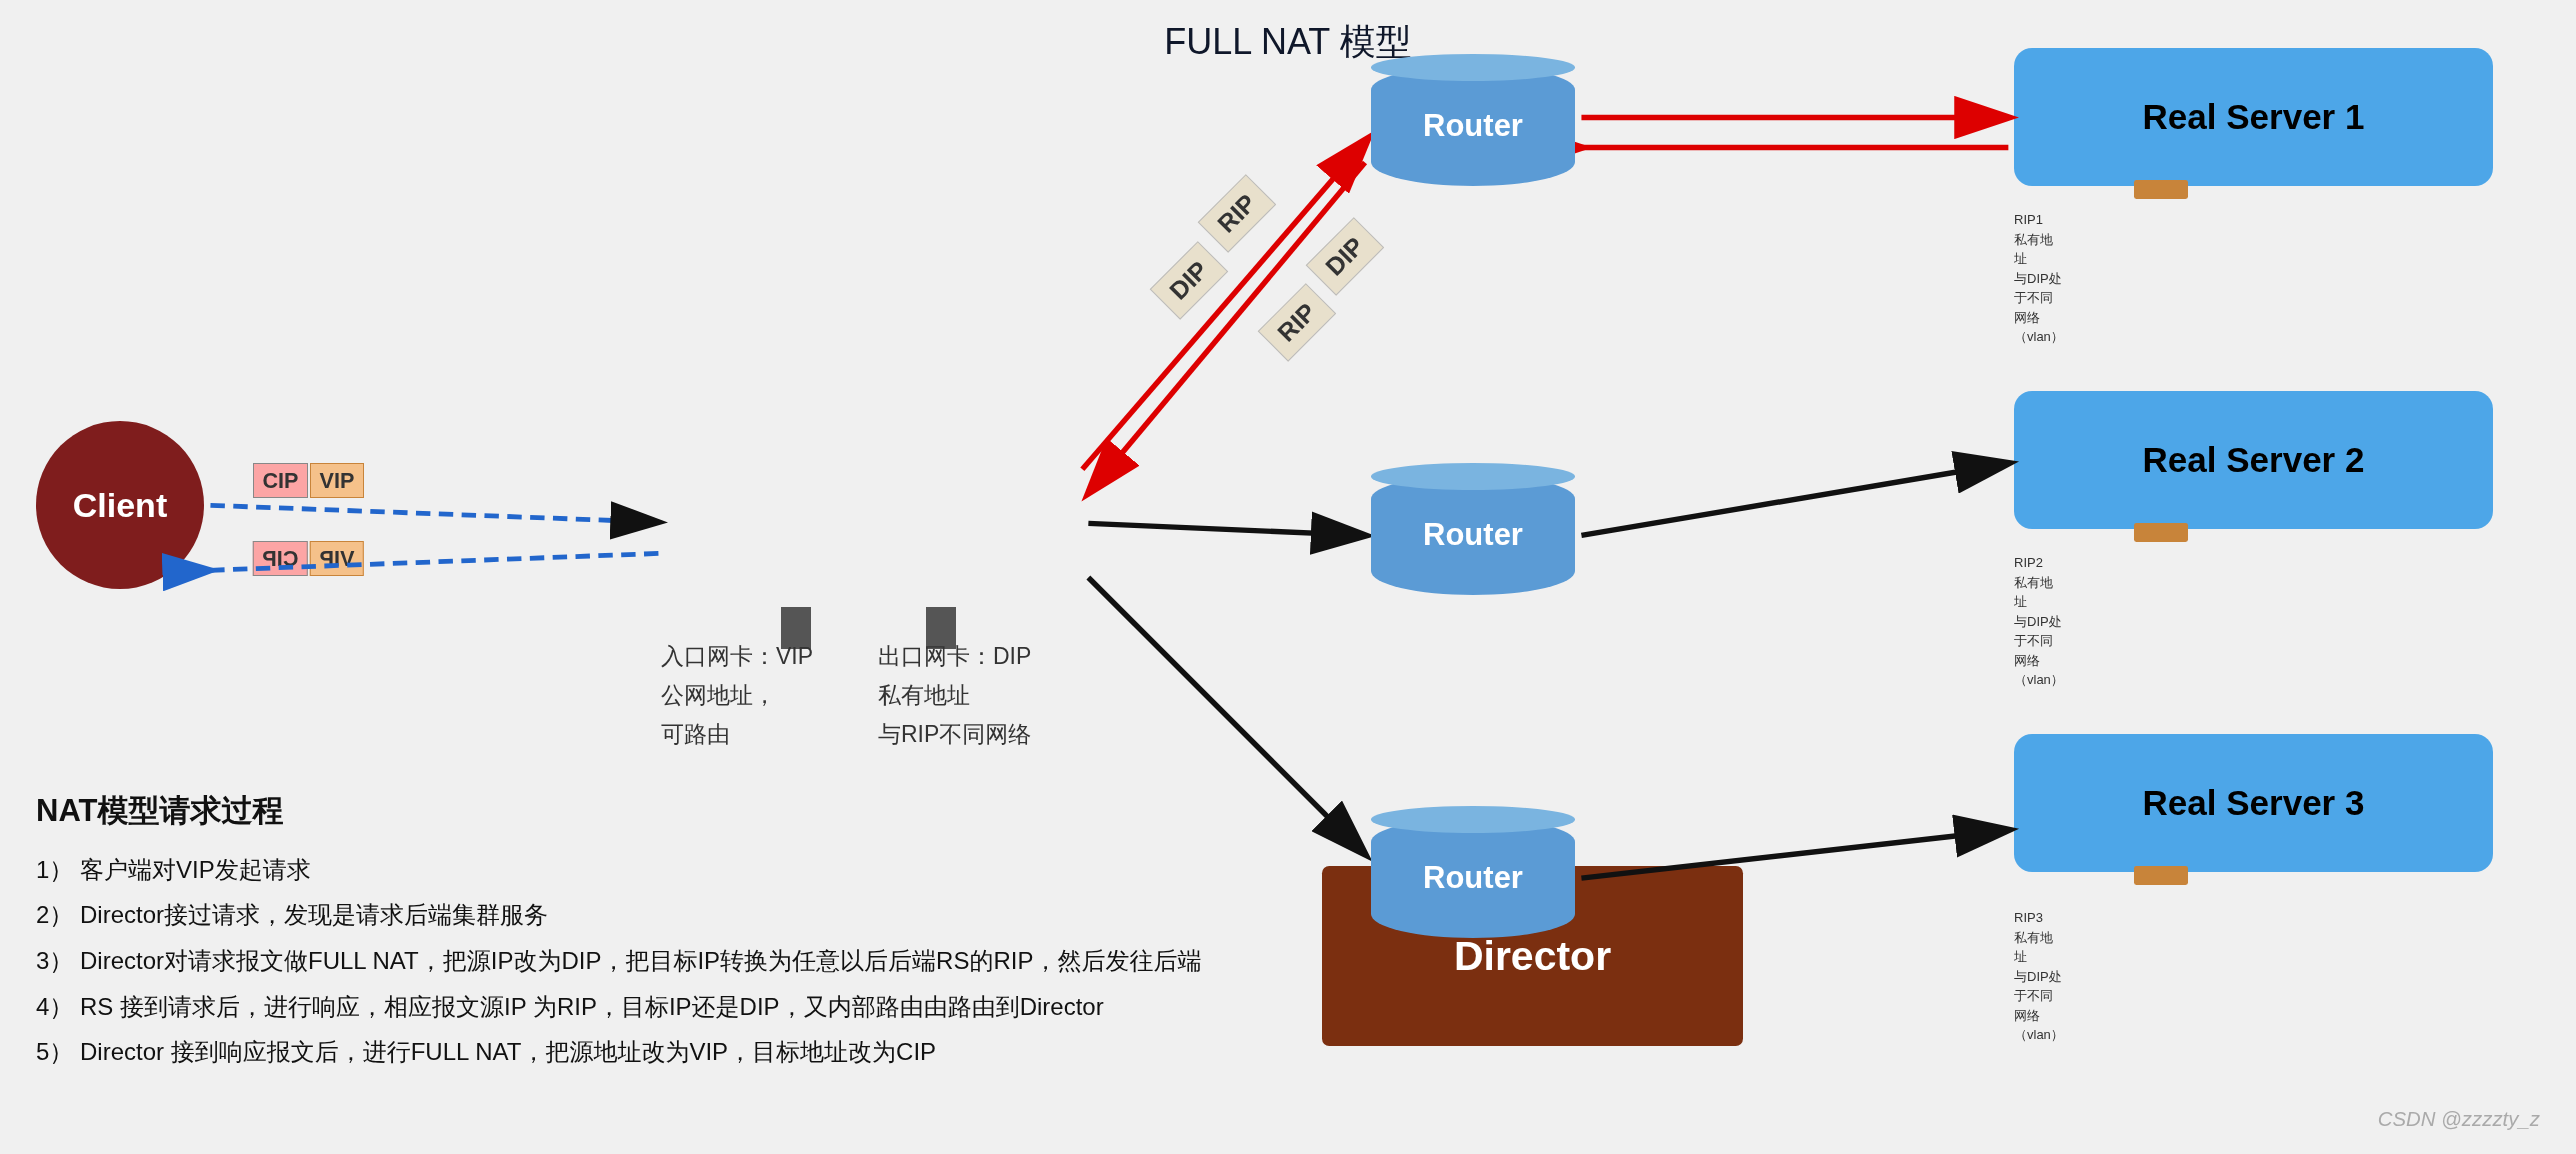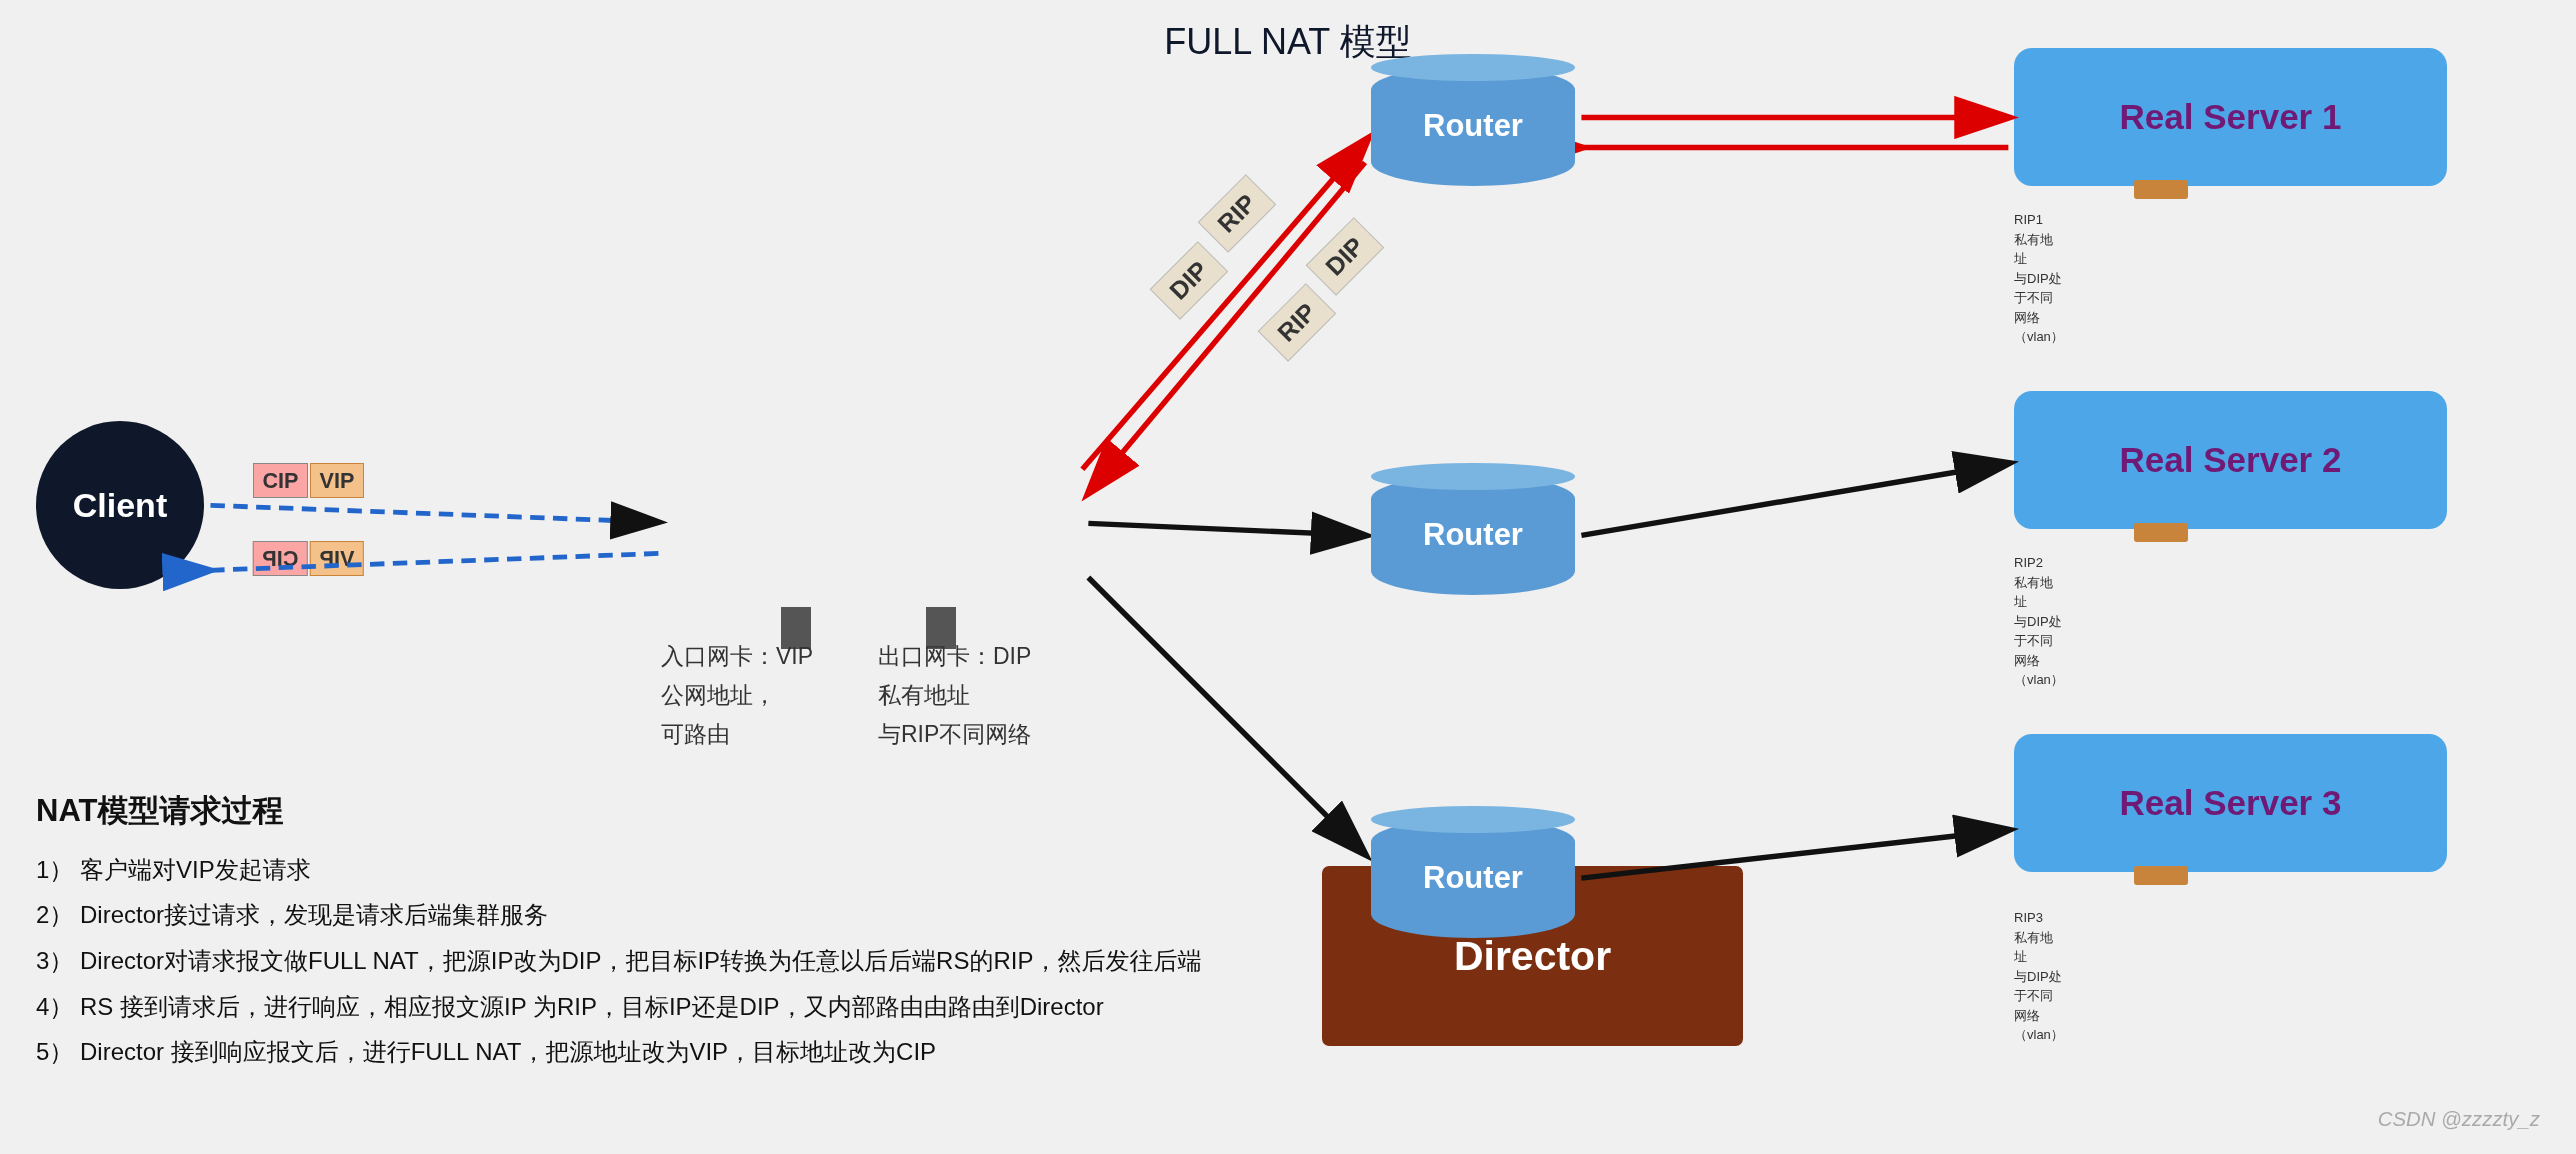--- a/index.html
+++ b/index.html
@@ -23,21 +23,21 @@
     }
 
     
     .client-circle {
       position: absolute;
       left: 36px;
       top: 421px;
       width: 168px;
       height: 168px;
       border-radius: 50%;
-      background: #0f172a;
+      background: #7f1d1d;
       display: flex;
       align-items: center;
       justify-content: center;
       font-size: 34px;
       font-weight: bold;
       color: white;
     }
 
     
     .packet-box {
@@ -71,30 +71,30 @@
       align-items: center;
       justify-content: center;
       font-size: 41px;
       font-weight: bold;
       color: white;
     }
 
     
     .real-server {
       position: absolute;
-      width: 433px;
+      width: 479px;
       height: 138px;
       background: #4da6e8;
       border-radius: 18px;
       display: flex;
       align-items: center;
       justify-content: center;
       font-size: 35px;
       font-weight: bold;
-      color: #701a75;
+      color: #000000;
     }
     .server-note {
       position: absolute;
       font-size: 13px;
       color: #333;
       line-height: 1.5;
     }
 
     
     svg.arrows {

